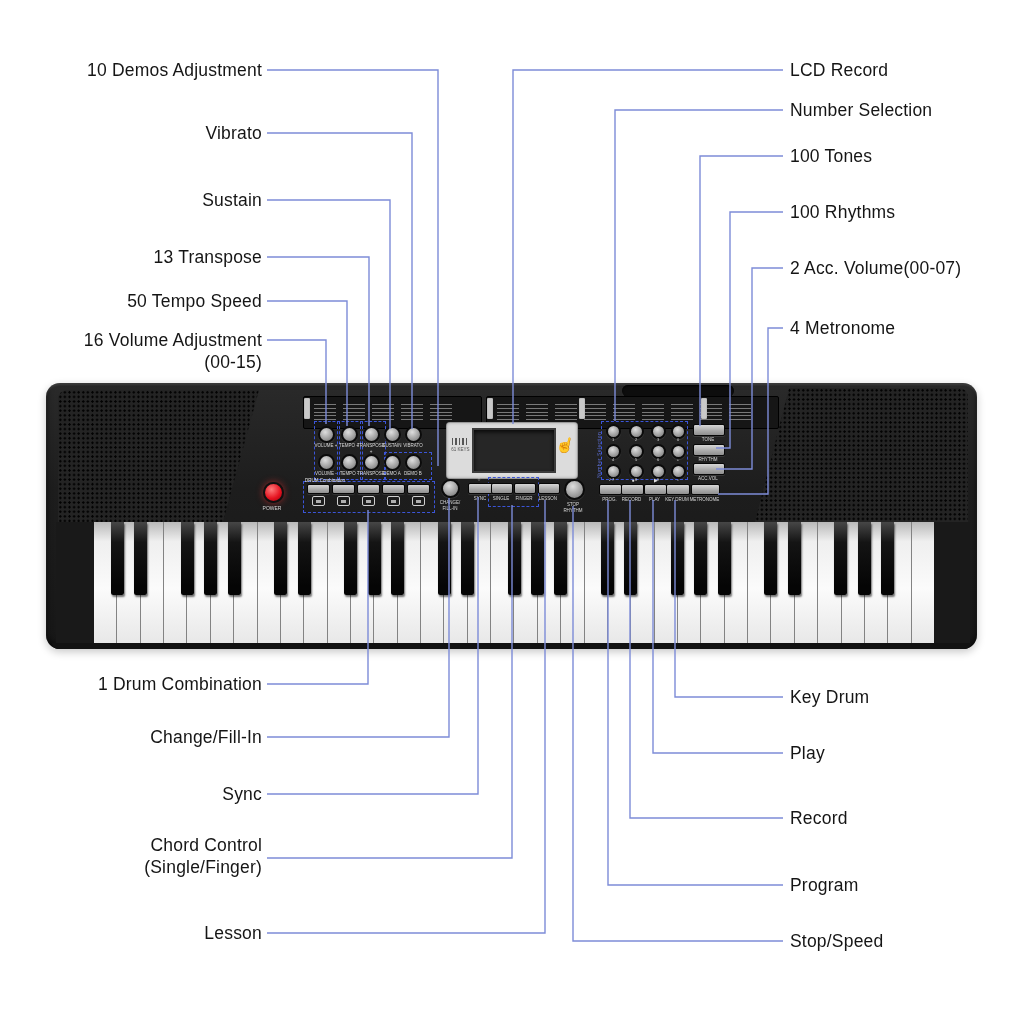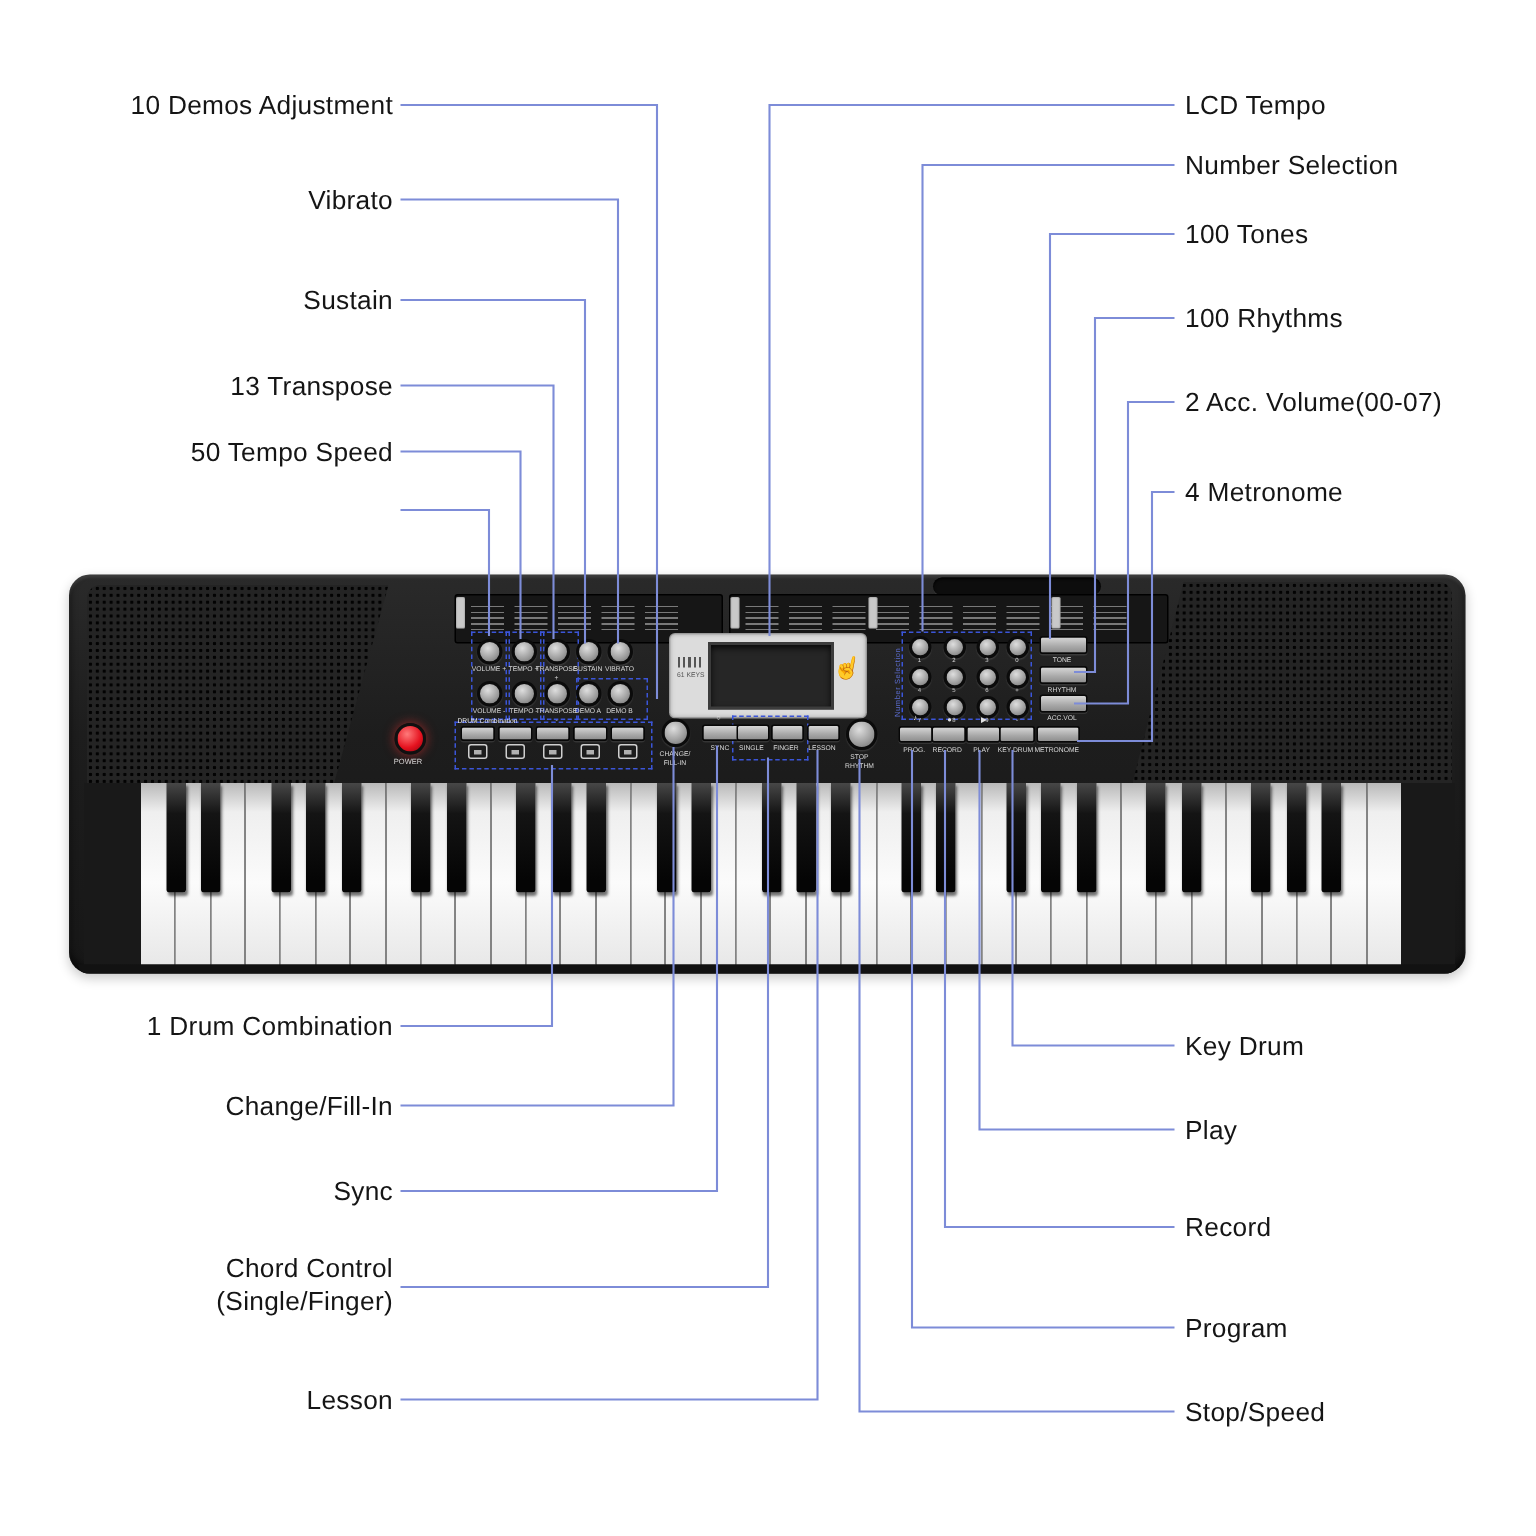--- a/index.html
+++ b/index.html
@@ -326,27 +326,29 @@
       <polyline points="783,941 573,941 573,506"></polyline>
     </g>
   </svg>
 
   <div class="lbl-layer" id="label-layer">
       <div class="callout-label left" style="top:59px;">10 Demos Adjustment</div>
       <div class="callout-label left" style="top:122px;">Vibrato</div>
       <div class="callout-label left" style="top:189px;">Sustain</div>
       <div class="callout-label left" style="top:246px;">13 Transpose</div>
       <div class="callout-label left" style="top:290px;">50 Tempo Speed</div>
+      <div class="callout-label left" style="top:329px;">16 Volume Adjustment
+(00-15)</div>
       <div class="callout-label left" style="top:673px;">1 Drum Combination</div>
       <div class="callout-label left" style="top:726px;">Change/Fill-In</div>
       <div class="callout-label left" style="top:783px;">Sync</div>
       <div class="callout-label left" style="top:834px;margin-left:42px;">Chord Control
 (Single/Finger)</div>
       <div class="callout-label left" style="top:922px;">Lesson</div>
-      <div class="callout-label right" style="top:59px;">LCD Tempo</div>
+      <div class="callout-label right" style="top:59px;">LCD Record</div>
       <div class="callout-label right" style="top:99px;">Number Selection</div>
       <div class="callout-label right" style="top:145px;">100 Tones</div>
       <div class="callout-label right" style="top:201px;">100 Rhythms</div>
       <div class="callout-label right" style="top:257px;">2 Acc. Volume(00-07)</div>
       <div class="callout-label right" style="top:317px;">4 Metronome</div>
       <div class="callout-label right" style="top:686px;">Key Drum</div>
       <div class="callout-label right" style="top:742px;">Play</div>
       <div class="callout-label right" style="top:807px;">Record</div>
       <div class="callout-label right" style="top:874px;">Program</div>
       <div class="callout-label right" style="top:930px;">Stop/Speed</div>

